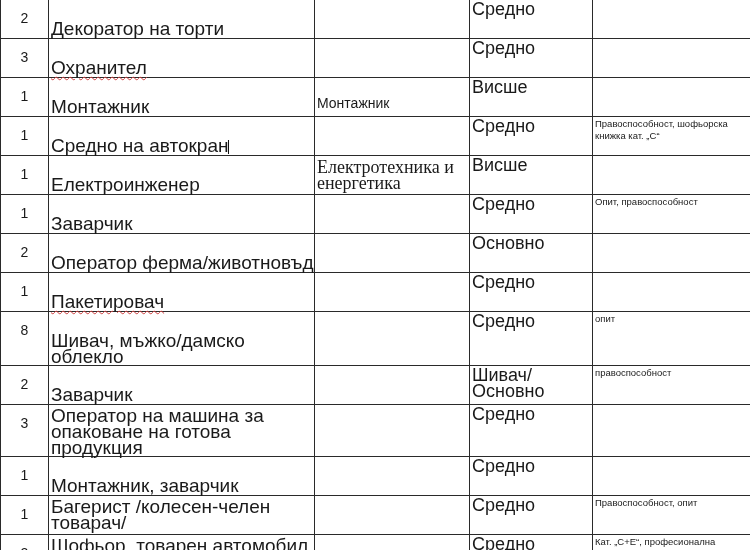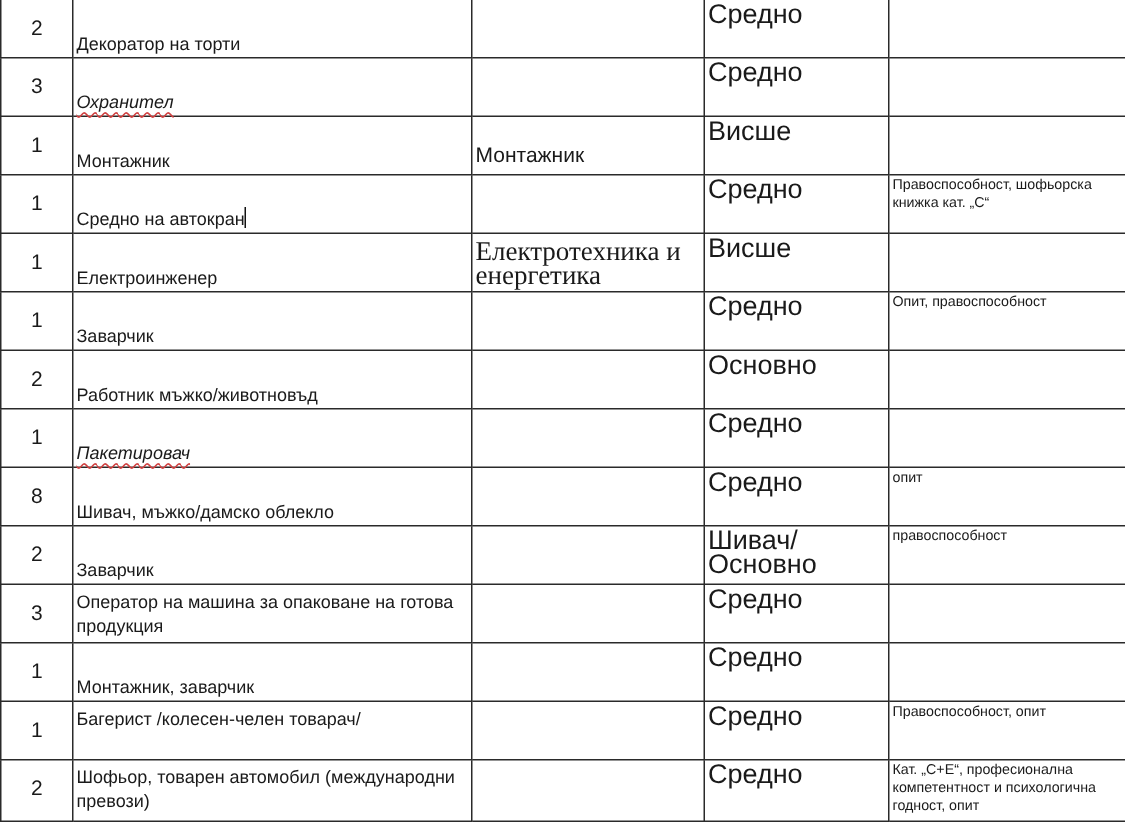--- a/index.html
+++ b/index.html
@@ -3,27 +3,27 @@
 <meta charset="utf-8">
 <style>
   html, body { margin:0; padding:0; background:#ffffff; }
   body { width:750px; height:550px; overflow:hidden; position:relative;
          font-family:"Liberation Sans", sans-serif; color:#1a1a1a; }
   table { position:absolute; left:0; top:-1px; border-collapse:collapse; table-layout:fixed; width:760px; }
   td { border:1.5px solid #2a2a2a; padding:0; vertical-align:top; position:relative; }
   tr { height:39px; }
   tr.last { height:41px; }
   .num { text-align:center; font-size:14px; padding-top:10px; }
-  .job { font-size:12px; line-height:16px; padding-left:2px; }
+  .job { font-size:19px; line-height:16px; padding-left:2px; }
   .job.bottom { padding-top:21px; }
   .job.top { padding-top:3px; }
   .spec { font-size:14px; line-height:16px; padding-left:2px; padding-top:17px; }
   .edu { font-size:18px; padding-left:2px; padding-top:1px; line-height:16px; }
   .req { font-size:9.5px; line-height:12px; padding-left:2px; padding-top:1px; }
-  .squiggle { text-decoration: underline wavy #d04040; text-decoration-thickness:1px; text-underline-offset:2px;font-style:italic; }
+  .squiggle { text-decoration: underline wavy #d04040; text-decoration-thickness:1px; text-underline-offset:2px; }
   .caret { display:inline-block; width:1px; height:14px; background:#111; vertical-align:-2px; }
 </style>
 </head>
 <body>
 
 <table>
   <colgroup>
     <col style="width:48px">
       <col style="width:266px">
       <col style="width:155px">
@@ -68,21 +68,21 @@
     </tr>
     <tr>
       <td class="num">1</td>
       <td class="job bottom"><span>Заварчик</span></td>
       <td class="spec"></td>
       <td class="edu">Средно</td>
       <td class="req">Опит, правоспособност</td>
     </tr>
     <tr>
       <td class="num">2</td>
-      <td class="job bottom"><span>Работник мъжко/животновъд</span></td>
+      <td class="job bottom"><span>Оператор ферма/животновъд</span></td>
       <td class="spec"></td>
       <td class="edu">Основно</td>
       <td class="req"></td>
     </tr>
     <tr>
       <td class="num">1</td>
       <td class="job bottom"><span class="squiggle">Пакетировач</span></td>
       <td class="spec"></td>
       <td class="edu">Средно</td>
       <td class="req"></td>

